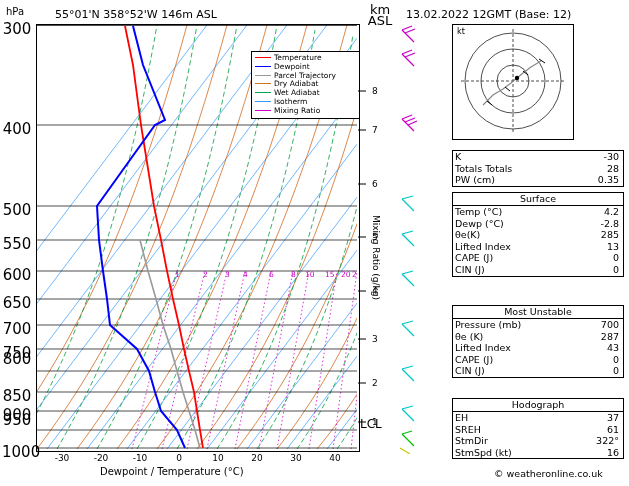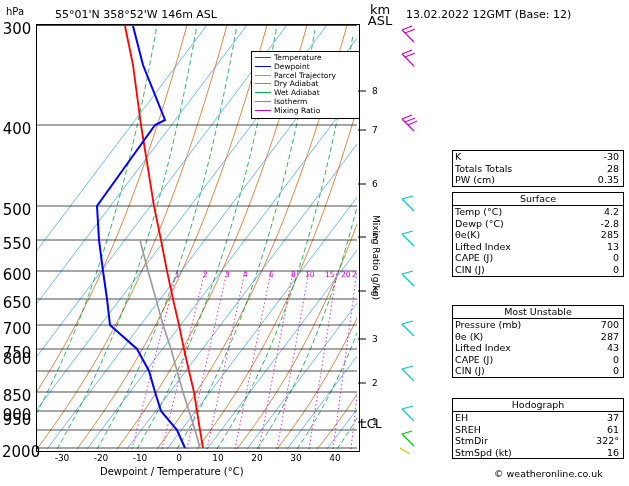--- a/index.html
+++ b/index.html
@@ -176,21 +176,21 @@
   <div class="abs ylab" style="top:201px">500</div>
   <div class="abs ylab" style="top:235px">550</div>
   <div class="abs ylab" style="top:266px">600</div>
   <div class="abs ylab" style="top:294px">650</div>
   <div class="abs ylab" style="top:320px">700</div>
   <div class="abs ylab" style="top:344px">750</div>
   <div class="abs ylab" style="top:350px">800</div>
   <div class="abs ylab" style="top:387px">850</div>
   <div class="abs ylab" style="top:406px">900</div>
   <div class="abs ylab" style="top:411px">950</div>
-  <div class="abs ylab" style="top:443px">2000</div>
+  <div class="abs ylab" style="top:443px">1000</div>
 
   <div class="abs xlab" style="left:49px;top:453px">-30</div>
   <div class="abs xlab" style="left:88px;top:453px">-20</div>
   <div class="abs xlab" style="left:127px;top:453px">-10</div>
   <div class="abs xlab" style="left:166px;top:453px">0</div>
   <div class="abs xlab" style="left:205px;top:453px">10</div>
   <div class="abs xlab" style="left:244px;top:453px">20</div>
   <div class="abs xlab" style="left:283px;top:453px">30</div>
   <div class="abs xlab" style="left:322px;top:453px">40</div>
   <div class="abs axtitle">Dewpoint / Temperature (°C)</div>
@@ -271,20 +271,40 @@
           <line x1="10" y1="410" x2="22" y2="422"></line>
             <line x1="10" y1="410" x2="20" y2="407"></line>
         </g>
         <g stroke="#c8c800">
           <line x1="8" y1="424" x2="18" y2="430"></line>
         </g>
       </g>
     </svg>
   </div>
 
+  <div class="abs" id="hodo">
+    <div class="hodokt">kt</div>
+    <svg width="118" height="112">
+      <g stroke="#000" stroke-width="0.7" fill="none">
+        <circle cx="60" cy="56" r="16"></circle>
+        <circle cx="60" cy="56" r="32"></circle>
+        <circle cx="60" cy="56" r="48"></circle>
+        <line x1="60" y1="4" x2="60" y2="108" stroke-dasharray="3 2"></line>
+        <line x1="8" y1="56" x2="112" y2="56" stroke-dasharray="3 2"></line>
+      </g>
+      <path d="M 88 36 L 78 42 L 70 48 L 64 53 L 58 58 L 50 64 L 40 70 L 30 80" stroke="#888888" stroke-width="1.2" fill="none"></path>
+      <g stroke="#000" stroke-width="1" fill="none">
+        <path d="M 86 34 l 6 4"></path>
+          <path d="M 70 46 l 5 4"></path>
+          <path d="M 52 62 l 5 4"></path>
+          <path d="M 34 76 l 5 4"></path>
+      </g>
+      <circle cx="64" cy="53" r="2.2" fill="#000"></circle>
+    </svg>
+  </div>
 
   <div class="panel" id="p1">
     <table>
       <tbody>
           <tr>
             <td>K</td>
             <td class="v">-30</td>
           </tr>
       <tr>
             <td>Totals Totals</td>

